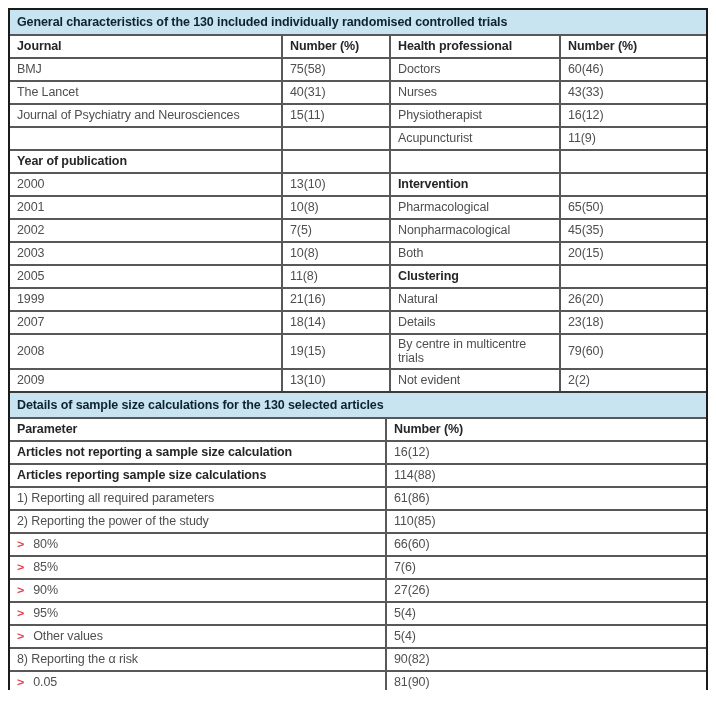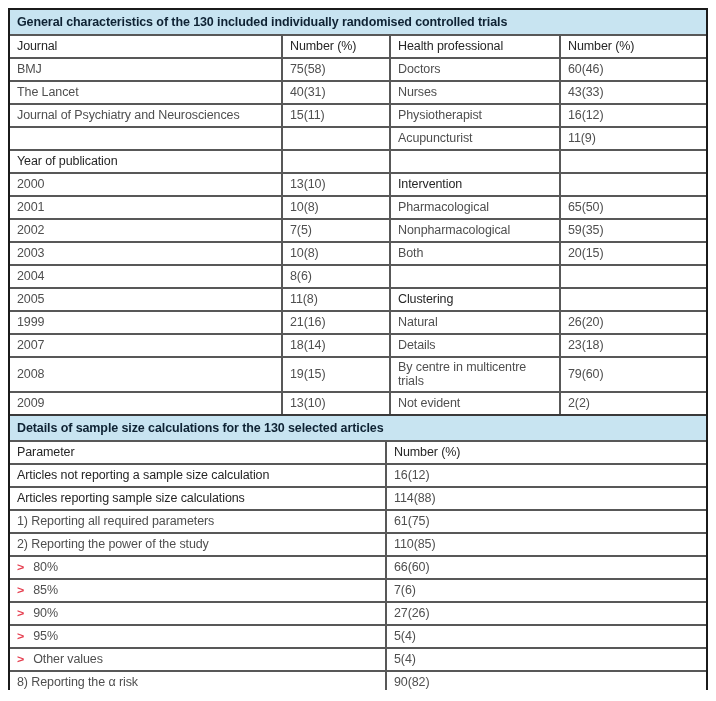--- a/index.html
+++ b/index.html
@@ -43,25 +43,25 @@
   .t1 tr:last-child td { border-bottom-color: #3a3a3a; margin-left: 20px; }
   .t2 tr:last-child td { border-bottom: none; }
   .band td {
     background: #c8e4f1;
     color: #0e2233;
     font-weight: bold;
     padding-top: 4px;
     padding-bottom: 4px;
   }
   .head td {
-    font-weight: normal;
+    font-weight: bold;
     color: #262626;
   }
   td.b {
-    font-weight: normal;
+    font-weight: bold;
     color: #262626;
   }
   .bullet {
     color: #e53e4f;
     font-weight: bold;
     display: inline-block;
     margin-right: 9px;
     transform: scaleY(0.9);
   }
 </style>
@@ -127,33 +127,27 @@
       <tr>
         <td>2001</td>
         <td>10(8)</td>
         <td>Pharmacological</td>
         <td>65(50)</td>
       </tr>
       <tr>
         <td>2002</td>
         <td>7(5)</td>
         <td>Nonpharmacological</td>
-        <td>59(35)</td>
+        <td>45(35)</td>
       </tr>
       <tr>
         <td>2003</td>
         <td>10(8)</td>
         <td>Both</td>
         <td>20(15)</td>
-      </tr>
-      <tr>
-        <td>2004</td>
-        <td>8(6)</td>
-        <td></td>
-        <td></td>
       </tr>
       <tr>
         <td>2005</td>
         <td>11(8)</td>
         <td class="b">Clustering</td>
         <td></td>
       </tr>
       <tr>
         <td>1999</td>
         <td>21(16)</td>
@@ -197,21 +191,21 @@
       <tr>
         <td class="b">Articles not reporting a sample size calculation</td>
         <td>16(12)</td>
       </tr>
       <tr>
         <td class="b">Articles reporting sample size calculations</td>
         <td>114(88)</td>
       </tr>
       <tr>
         <td>1) Reporting all required parameters</td>
-        <td>61(75)</td>
+        <td>61(86)</td>
       </tr>
       <tr>
         <td>2) Reporting the power of the study</td>
         <td>110(85)</td>
       </tr>
       <tr>
         <td><span class="bullet">&gt;</span><span>80%</span></td>
         <td>66(60)</td>
       </tr>
       <tr>

